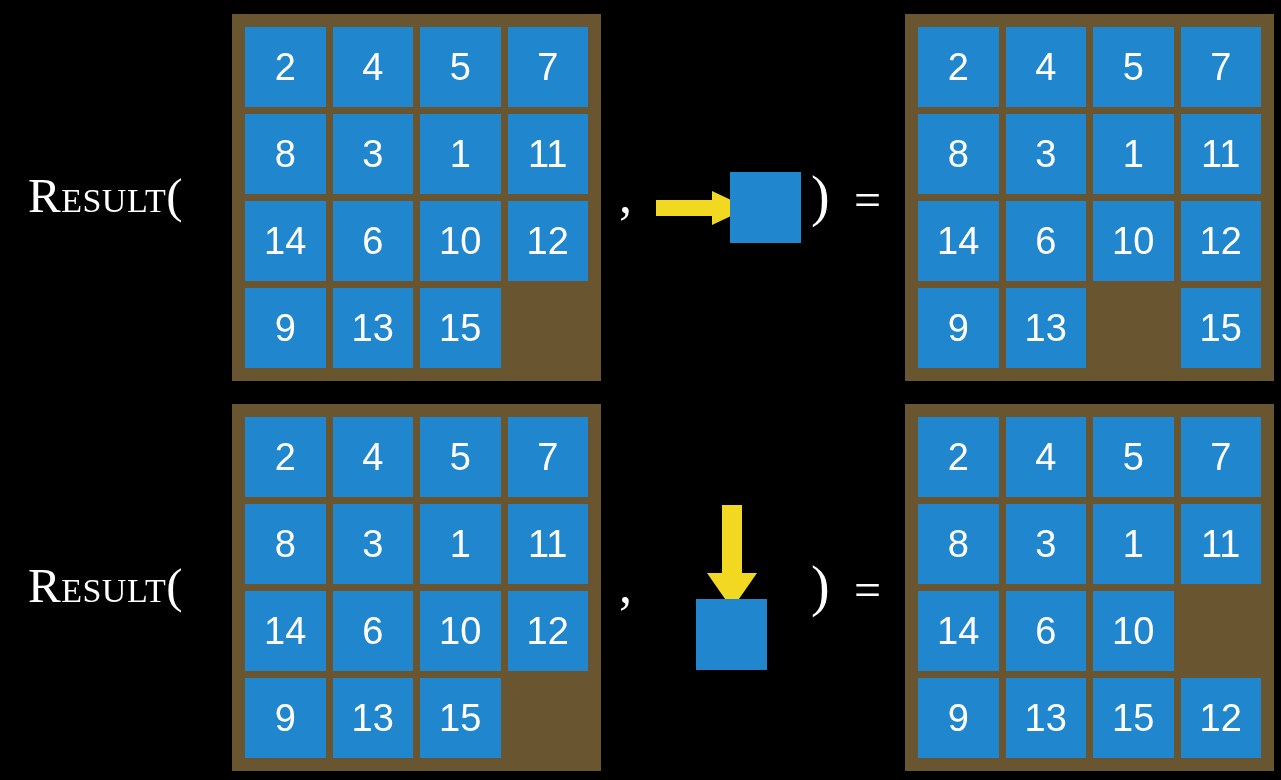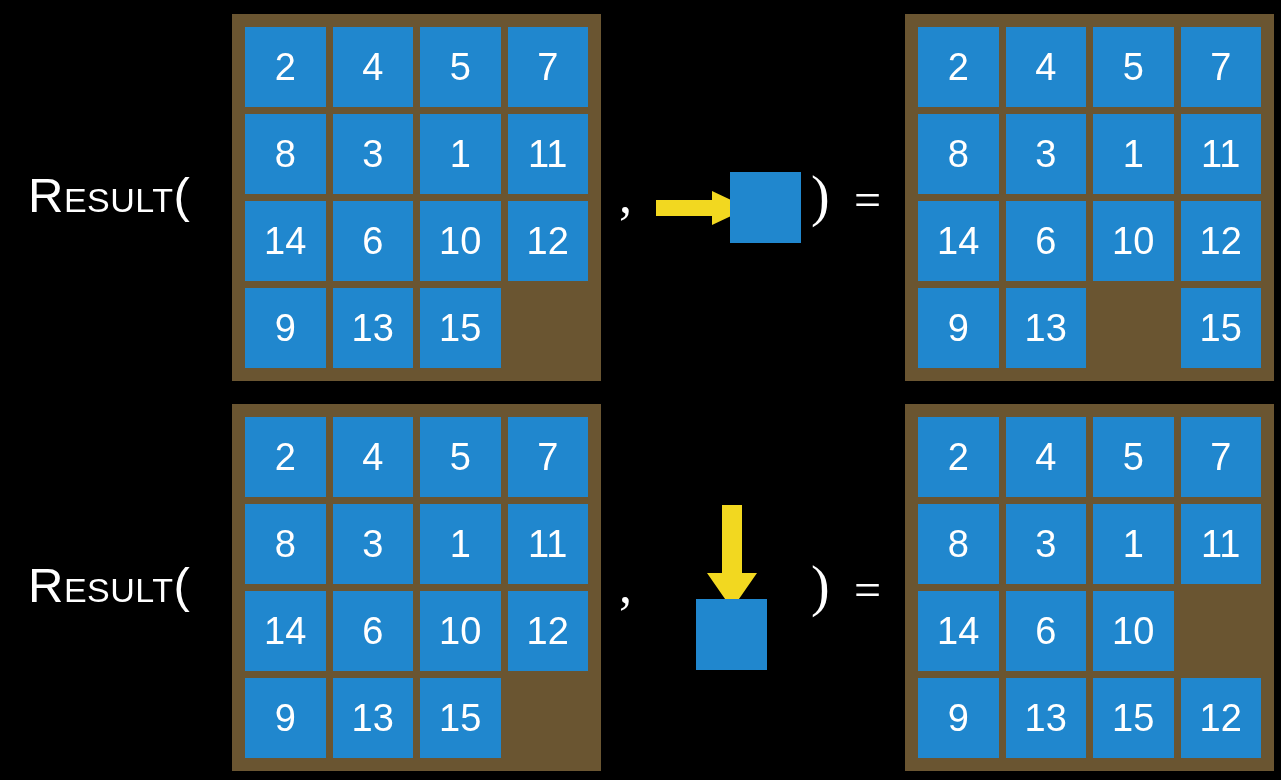--- a/index.html
+++ b/index.html
@@ -31,21 +31,21 @@
   .eq-row.row-top    { top: 0px; }
   .eq-row.row-bottom { top: 390px; }
 
   
   .result-label {
     position: absolute;
     left: 28px;
     top: 50%;
     transform: translateY(-50%);
     color: #ffffff;
-    font-family: Liberation Sans, sans-serif;
+    font-family: Liberation Serif, serif;
     font-size: 49px;
     font-variant: small-caps;
     letter-spacing: 0.5px;
     white-space: nowrap;
     line-height: 1;
   }
 
   
   .board {
     position: absolute;

